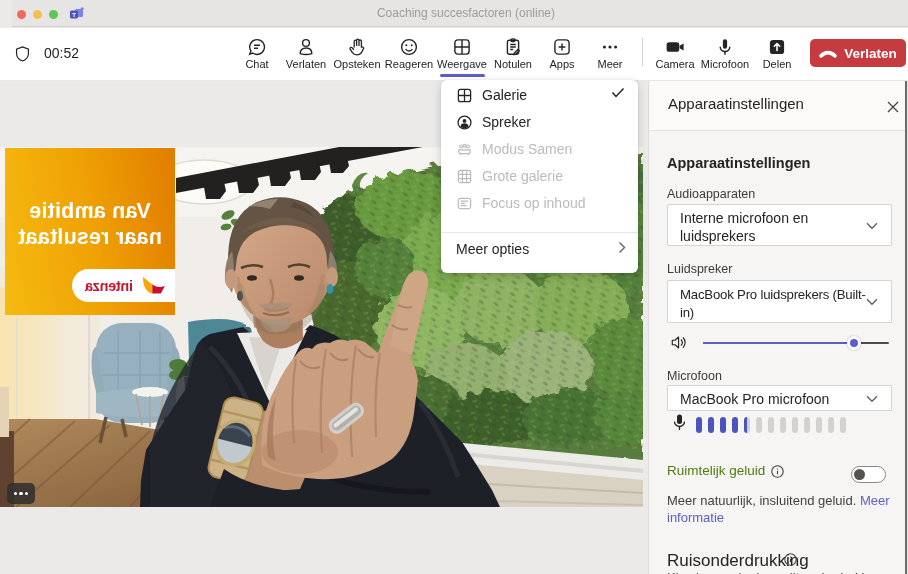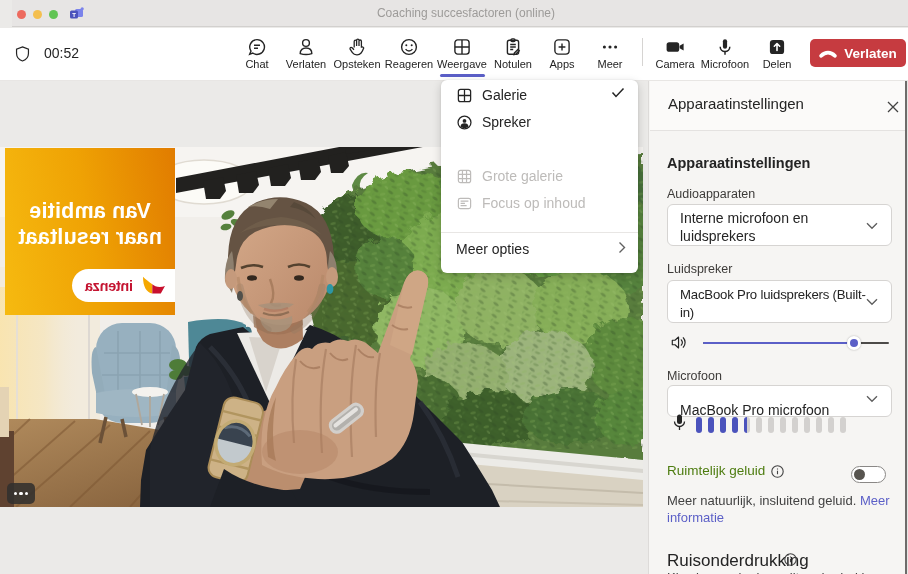--- a/index.html
+++ b/index.html
@@ -28,21 +28,21 @@
 .mi svg{margin-left:15px}
 .mi .mt{font-size:14px;color:#242424;margin-left:9px}
 .mi.dis .mt{color:#bdbbb9}
 #msep{position:absolute;left:0;top:152px;width:197px;height:1px;background:#e8e6e4}
 .bar{position:absolute;top:336px;width:5.5px;height:16px;border-radius:3px;background:#d3d1cf}
 .bar.bb{background:#4b53bc}
 #panel{position:absolute;left:648px;top:81px;width:260px;height:493px;background:#f6f5f3;border-left:1px solid #dddbd9}
 #phead{position:absolute;left:1px;top:0;width:259px;height:50px;background:#fbfaf9;border-bottom:1px solid #e4e2e0}
 #phead .ht{position:absolute;left:18px;top:14px;font-size:15px;font-weight:normal;color:#242424}
 .plabel{position:absolute;left:18px;font-size:12.5px;color:#3d3b39}
-.pbox{position:absolute;left:18px;width:225px;background:#fff;border:1px solid #d6d4d2;border-radius:6px;font-size:14px;color:#242424;overflow:hidden}
+.pbox{position:absolute;left:18px;width:225px;background:#fff;border:1px solid #d6d4d2;border-radius:1px;font-size:14px;color:#242424;overflow:hidden}
 .chev{position:absolute;right:13px}
 #edge{position:absolute;left:905px;top:81px;width:1.5px;height:493px;background:#6e6c6a}
 #edge2{position:absolute;left:906.5px;top:81px;width:1.5px;height:493px;background:#e8e7e5}
 </style>
 </head>
 <body>
 <div id="titlebar">
  <span class="tl" style="left:5px;background:#ed6a5e"></span>
  <span class="tl" style="left:21px;background:#f4bf4f"></span>
  <span class="tl" style="left:37px;background:#61c454"></span>
@@ -400,20 +400,30 @@
       </svg>
  </div>
  <div class="mi" style="top:34px">
    <svg width="17" height="17" viewBox="0 0 20 20">
         <circle cx="10" cy="10" r="7.6" fill="none" stroke="#242424" stroke-width="1.5"></circle>
         <circle cx="10" cy="8.2" r="2.2" fill="#242424"></circle>
         <path d="M5.4 14.6 C5.4 11.9 7.4 10.8 10 10.8 C12.6 10.8 14.6 11.9 14.6 14.6 C13.4 15.9 11.8 16.6 10 16.6 C8.2 16.6 6.6 15.9 5.4 14.6 Z" fill="#242424"></path>
       </svg>
    <span class="mt">Spreker</span>
  </div>
+ <div class="mi dis" style="top:61px">
+   <svg width="17" height="17" viewBox="0 0 20 20" fill="none" stroke="#bdbbb9" stroke-width="1.4">
+        <circle cx="6" cy="6.4" r="1.7"></circle>
+        <circle cx="10" cy="5.6" r="1.7"></circle>
+        <circle cx="14" cy="6.4" r="1.7"></circle>
+        <path d="M3.4 10.4 h13.2 v2.6 a1.8 1.8 0 0 1 -1.8 1.8 h-9.6 a1.8 1.8 0 0 1 -1.8 -1.8 Z"></path>
+        <path d="M5.2 14.8 v1.6 M14.8 14.8 v1.6"></path>
+      </svg>
+   <span class="mt">Modus Samen</span>
+ </div>
  <div class="mi dis" style="top:88px">
    <svg width="17" height="17" viewBox="0 0 20 20" fill="none" stroke="#bdbbb9" stroke-width="1.4">
         <rect x="2.8" y="2.8" width="14.4" height="14.4" rx="2.6"></rect>
         <path d="M7.6 2.8 V17.2 M12.4 2.8 V17.2 M2.8 7.6 H17.2 M2.8 12.4 H17.2"></path>
       </svg>
    <span class="mt">Grote galerie</span>
  </div>
  <div class="mi dis" style="top:115px">
    <svg width="17" height="17" viewBox="0 0 20 20" fill="none" stroke="#bdbbb9" stroke-width="1.4">
         <rect x="2.8" y="4" width="14.4" height="12" rx="2.2"></rect>
@@ -452,21 +462,21 @@
  </div>
  <svg style="position:absolute;left:21px;top:253px" width="18" height="17" viewBox="0 0 20 19" fill="none" stroke="#242424" stroke-width="1.3">
       <path d="M2.5 7 h3 l4 -3.6 v12.2 l-4 -3.6 h-3 Z" stroke-linejoin="round"></path>
       <path d="M12.5 6.5 a4.6 4.6 0 0 1 0 6 M14.8 4.2 a8 8 0 0 1 0 10.6" stroke-linecap="round"></path>
     </svg>
  <div style="position:absolute;left:54px;top:260.5px;width:186px;height:2.5px;border-radius:2px;background:#4c4a48"></div>
  <div style="position:absolute;left:54px;top:260.5px;width:151px;height:2.5px;border-radius:2px;background:#5b5fc7"></div>
  <div style="position:absolute;left:197.5px;top:254.5px;width:14px;height:14px;border-radius:50%;background:#fff;box-shadow:0 0 2px rgba(0,0,0,.3)"></div>
  <div style="position:absolute;left:200.5px;top:257.5px;width:8px;height:8px;border-radius:50%;background:#5b5fc7"></div>
  <div class="plabel" style="top:288px">Microfoon</div>
- <div class="pbox" style="top:304px;height:26px;padding:15px 12px;line-height:18px">MacBook Pro microfoon
+ <div class="pbox" style="top:304px;height:26px;padding:4px 12px;line-height:18px">MacBook Pro microfoon
   <svg class="chev" style="top:9px" width="12" height="8" viewBox="0 0 12 8" fill="none" stroke="#616161" stroke-width="1.4">
         <path d="M1 1.3 L6 6.3 L11 1.3"></path>
       </svg>
  </div>
  <svg style="position:absolute;left:24px;top:333px" width="13" height="18" viewBox="0 0 13 18">
       <rect x="4" y="0.5" width="5" height="9.5" rx="2.5" fill="#242424"></rect>
       <path d="M1.5 7.5 a5 5 0 0 0 10 0" fill="none" stroke="#242424" stroke-width="1.3"></path>
       <path d="M6.5 12.5 v3.5" stroke="#242424" stroke-width="1.3"></path>
     </svg>
  <div class="bar bb" style="left:47px"></div>

